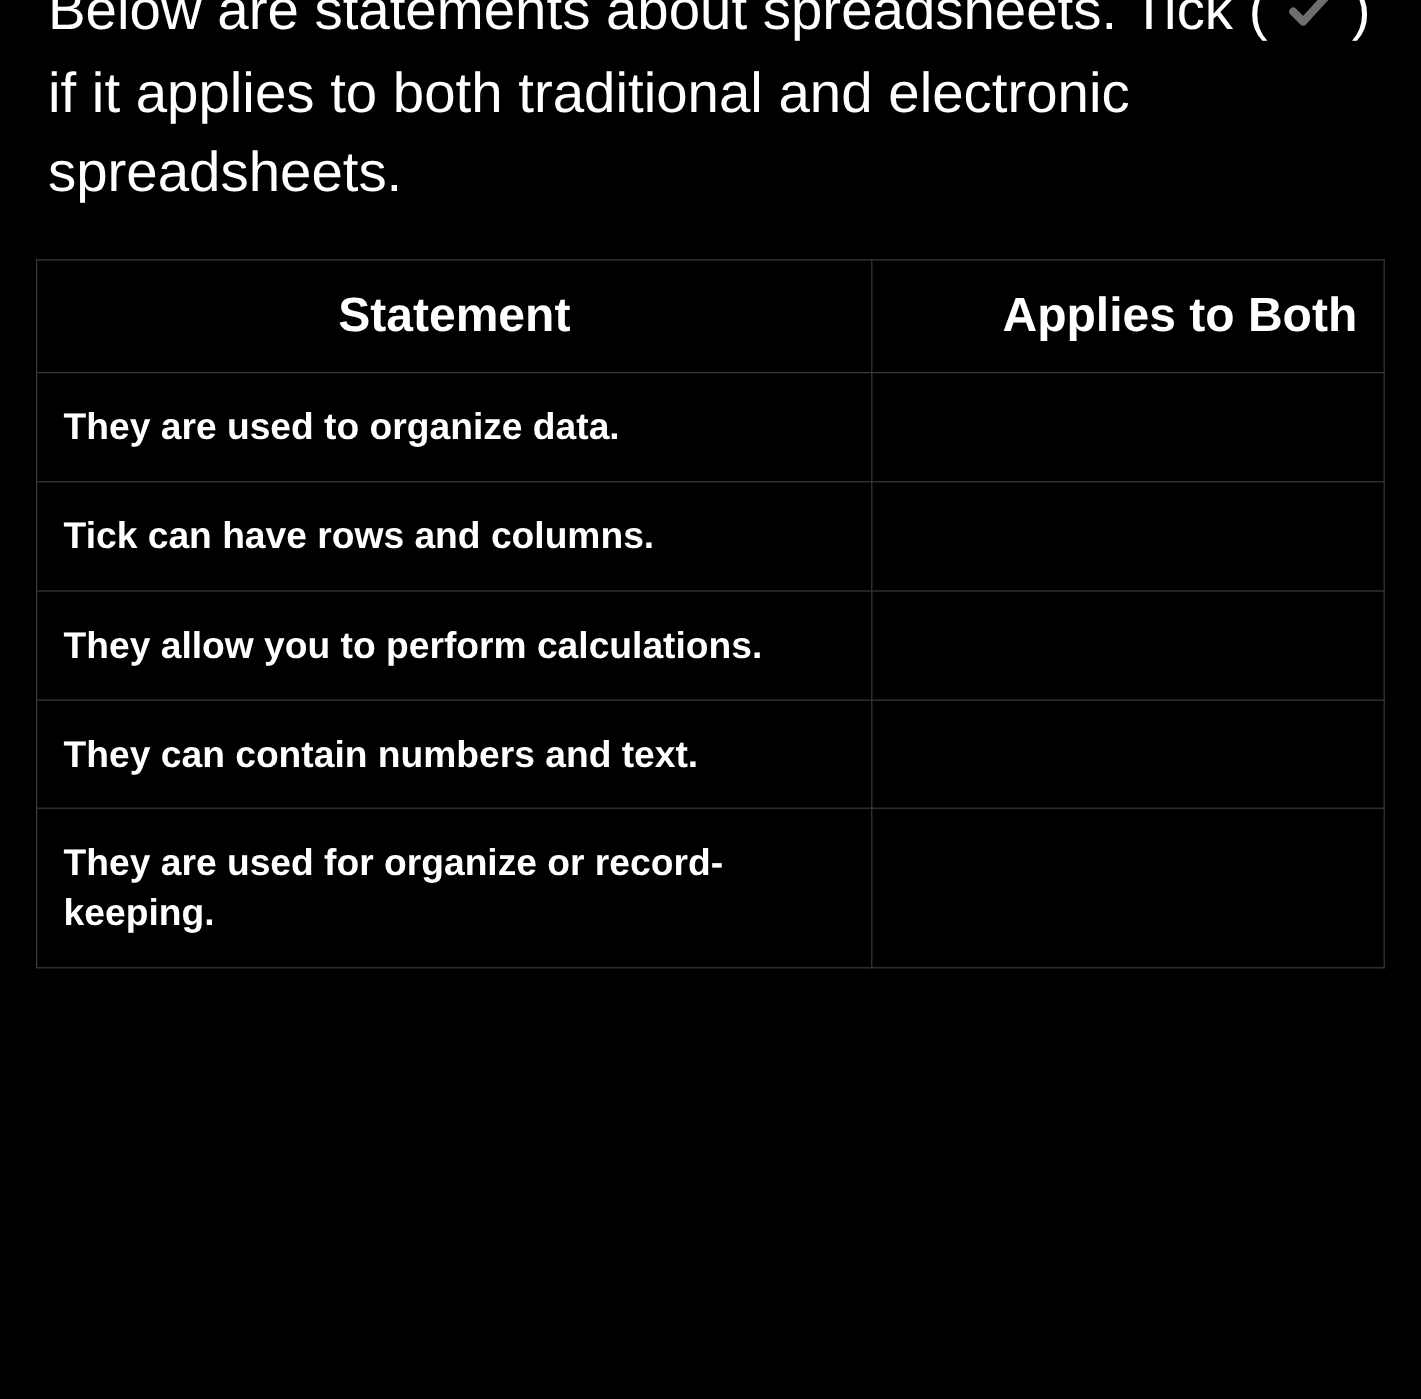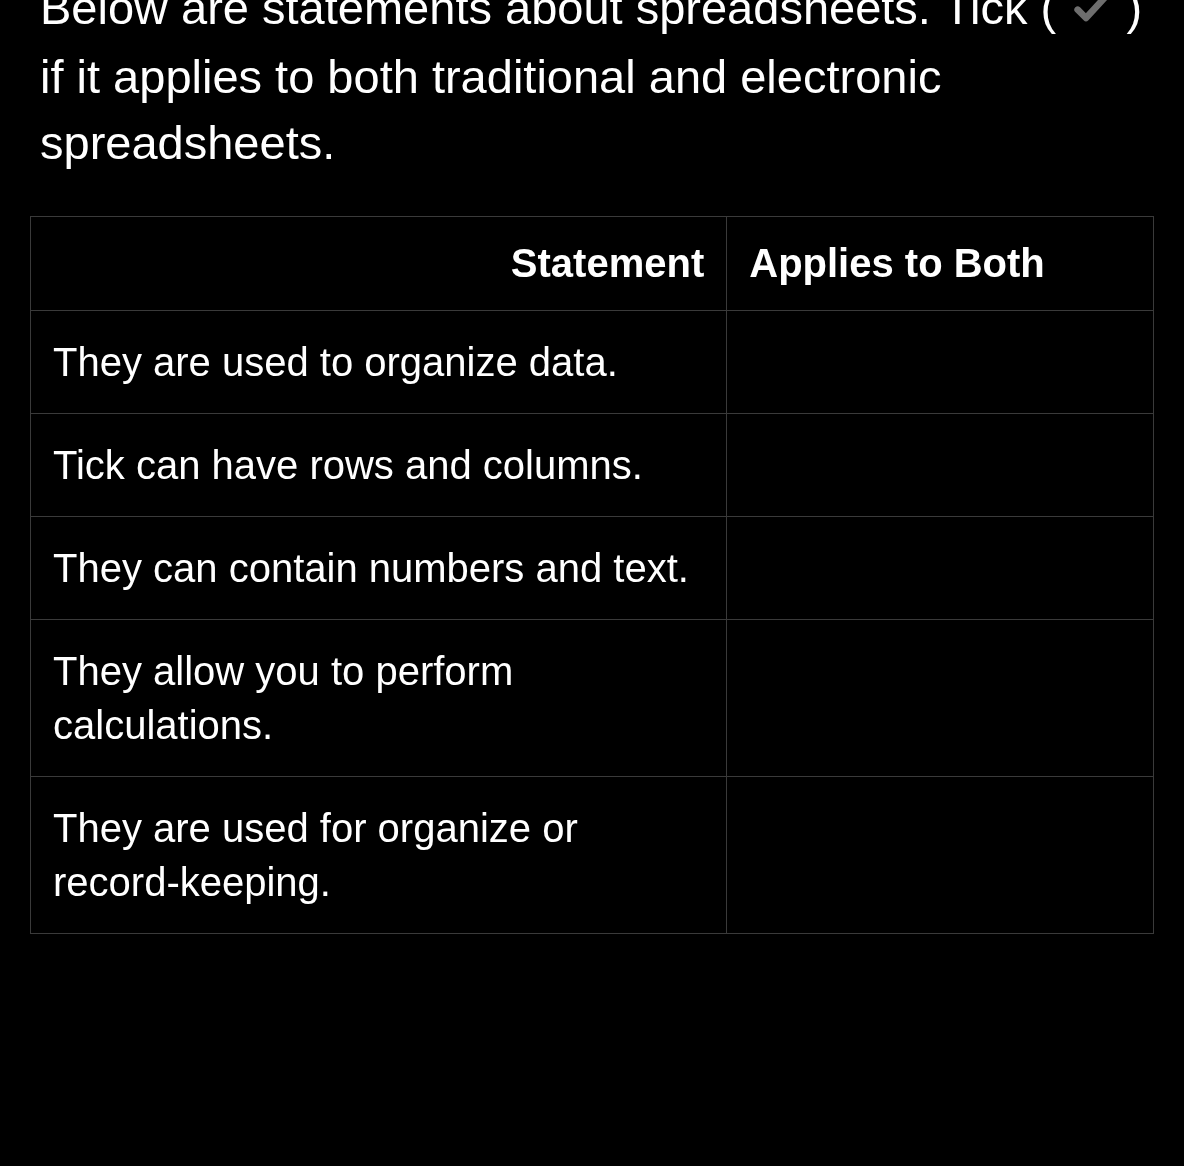--- a/index.html
+++ b/index.html
@@ -30,31 +30,31 @@
       margin: 0 2px;
     }
     table {
       width: 100%;
       border-collapse: collapse;
       border: 1px solid #3a3a3a;
     }
     th {
       font-size: 40px;
       font-weight: 700;
-      text-align: right;
+      text-align: center;
       padding: 24px 22px;
       border: 1px solid #3a3a3a;
       vertical-align: middle;
     }
     th.col-applies {
-      text-align: left;
+      text-align: right;
     }
     td {
-      font-size: 40px;
-      font-weight: 400;
+      font-size: 31px;
+      font-weight: 700;
       padding: 24px 22px;
       border: 1px solid #3a3a3a;
       vertical-align: middle;
       line-height: 1.35;
     }
     .col-statement {
       width: 62%;
     }
     .col-applies {
       width: 38%;
@@ -87,25 +87,25 @@
   <tbody>
     <tr>
       <td class="col-statement">They are used to organize data.</td>
       <td class="col-applies applies-cell"></td>
     </tr>
     <tr>
       <td class="col-statement">Tick can have rows and columns.</td>
       <td class="col-applies applies-cell"></td>
     </tr>
     <tr>
-      <td class="col-statement">They can contain numbers and text.</td>
+      <td class="col-statement">They allow you to perform calculations.</td>
       <td class="col-applies applies-cell"></td>
     </tr>
     <tr>
-      <td class="col-statement">They allow you to perform calculations.</td>
+      <td class="col-statement">They can contain numbers and text.</td>
       <td class="col-applies applies-cell"></td>
     </tr>
     <tr>
       <td class="col-statement">They are used for organize or record-keeping.</td>
       <td class="col-applies applies-cell"></td>
     </tr>
   </tbody>
 </table>
 
 </body></html>

